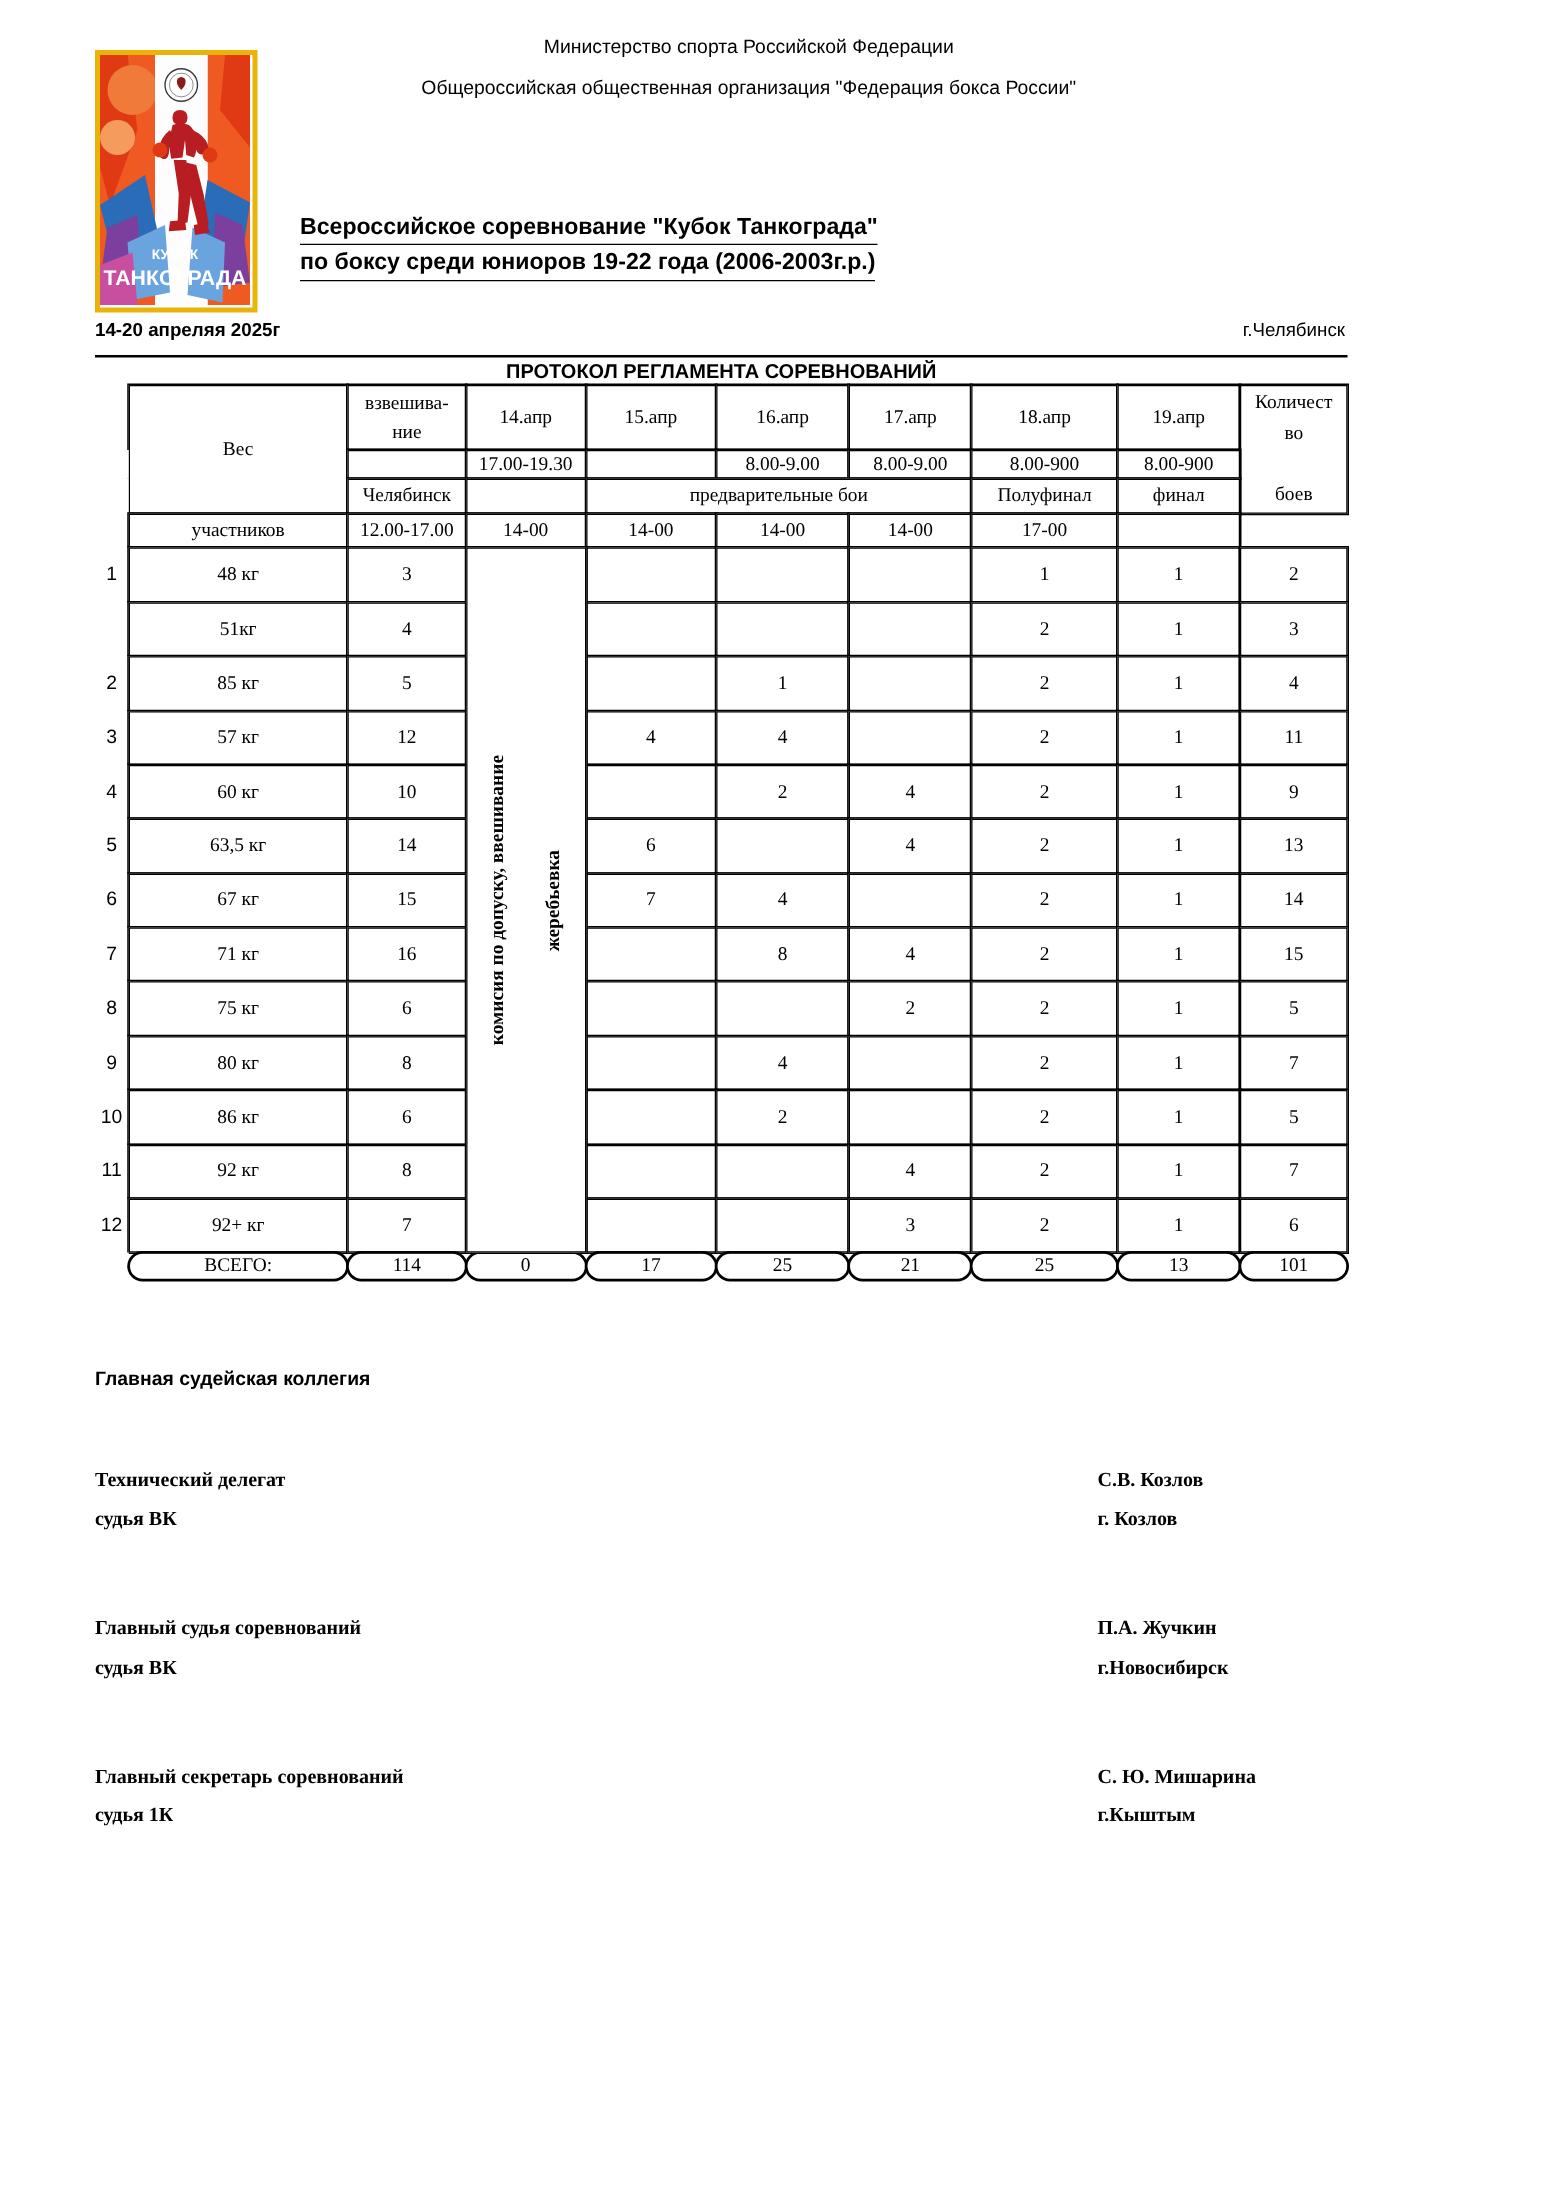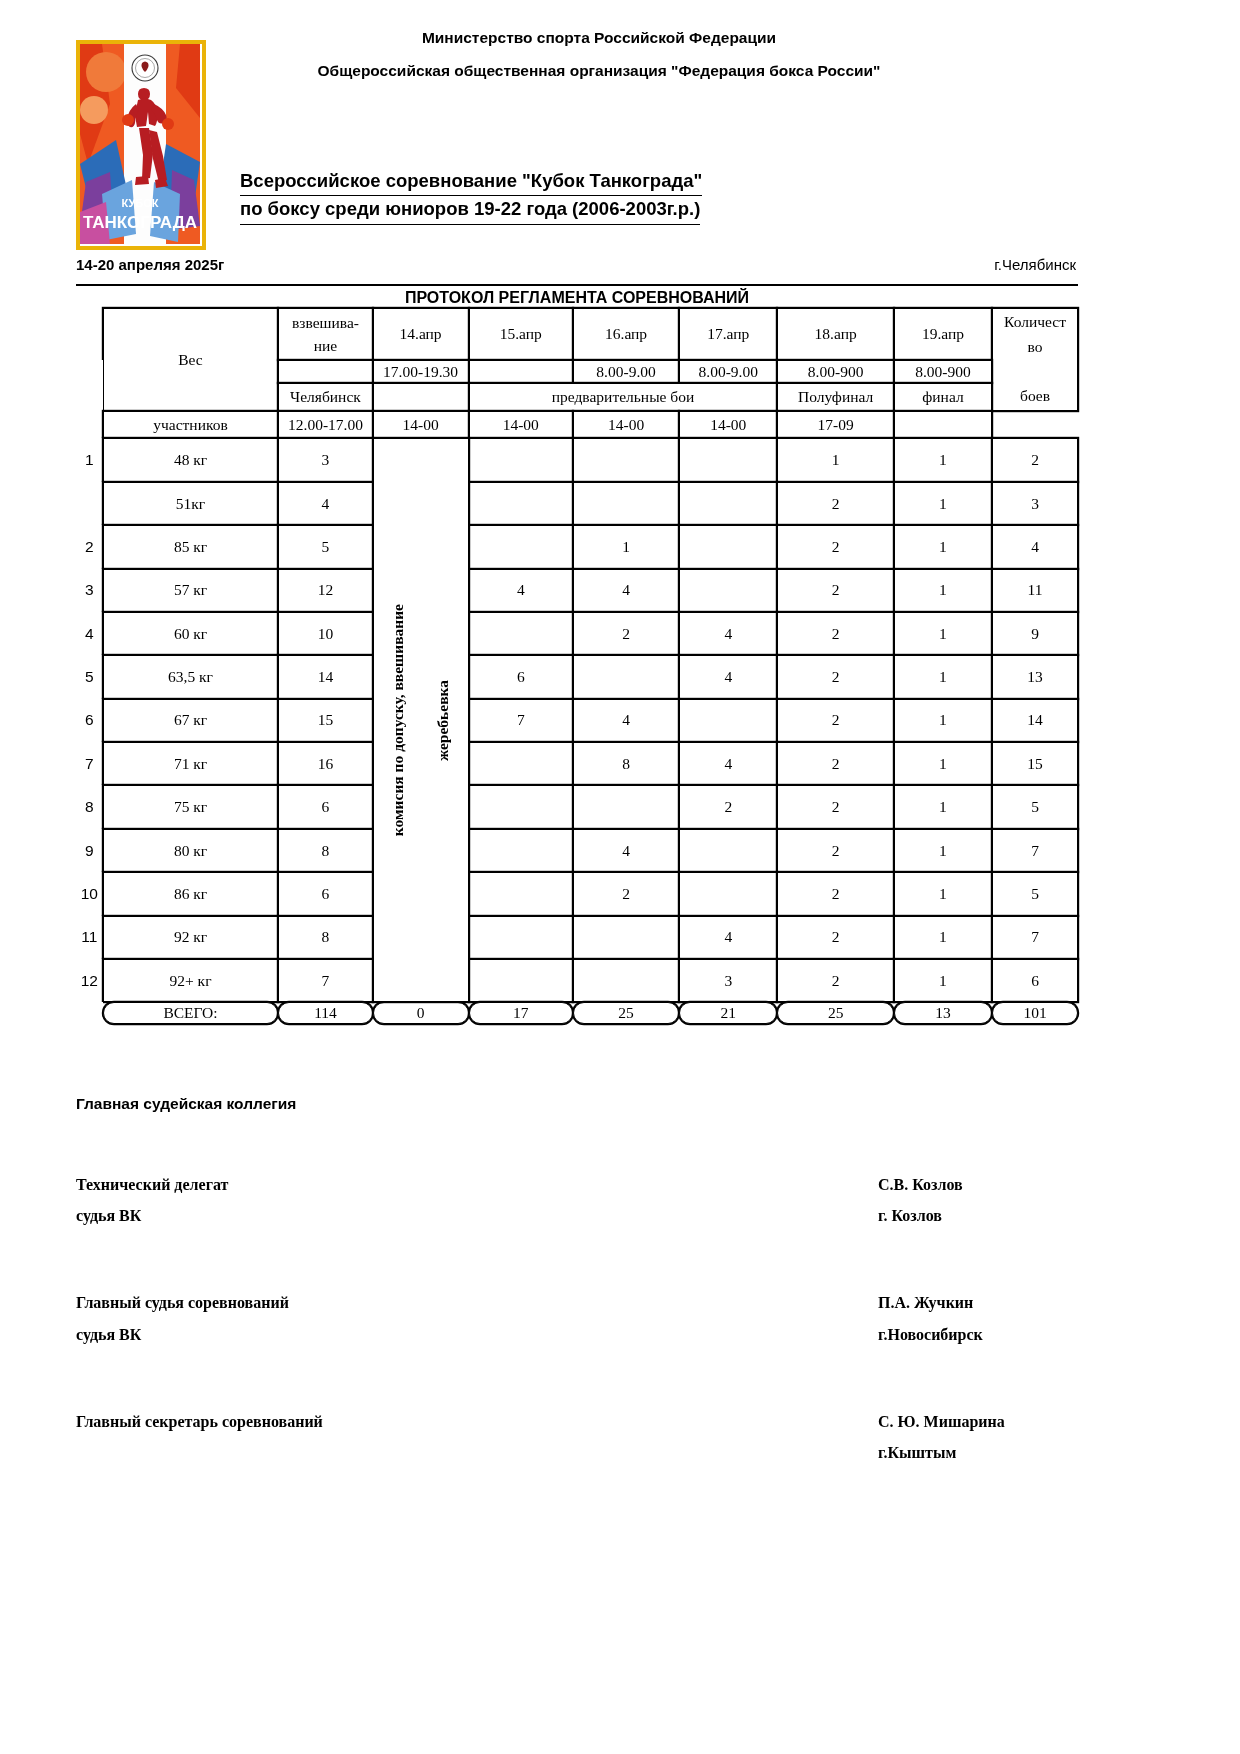--- a/index.html
+++ b/index.html
@@ -42,21 +42,21 @@
   }
   .poster svg { display: block; }
 
   .ministry-lines {
     position: absolute;
     left: 210px;
     top: 6px;
     width: 900px;
     text-align: left;
     font-family: "Liberation Sans", sans-serif;
-    font-weight: bold;
+    font-weight: normal;
     font-size: 15.5px;
     line-height: 1.0;
   }
   .ministry-line-1 {
     display: block;
     text-align: center;
     width: 750px;
     margin-left: 14px;
   }
   .ministry-line-2 {
@@ -337,21 +337,21 @@
         </tr>
 
         <tr>
           <td class="idx-col"></td>
           <td class="hdr-small">участников</td>
           <td class="thead-cell">12.00-17.00</td>
           <td class="thead-cell">14-00</td>
           <td class="thead-cell">14-00</td>
           <td class="thead-cell">14-00</td>
           <td class="thead-cell">14-00</td>
-          <td class="thead-cell">17-09</td>
+          <td class="thead-cell">17-00</td>
           <td class="thead-cell"></td>
         </tr>
 
         <tr>
           <td class="idx-col">1</td>
           <td class="wt-cell">48 кг</td>
           <td class="cnt-cell">3</td>
           <td rowspan="13" class="vert-cell">
             <div style="display:flex;justify-content:center;align-items:center;height:560px;">
               <div class="vert-inner">комисия по допуску, ввешивание</div>
@@ -542,20 +542,21 @@
       <span class="left">Главный судья  соревнований</span>
       <span class="left">судья ВК</span>
       <span class="right">
         <span class="r1">П.А. Жучкин</span>
         <span class="r2">г.Новосибирск</span>
       </span>
     </div>
 
     <div class="sig-block">
       <span class="left">Главный секретарь соревнований</span>
+      <span class="left">судья 1К</span>
       <span class="right">
         <span class="r1">С. Ю. Мишарина</span>
         <span class="r2">г.Кыштым</span>
       </span>
     </div>
   </div>
 
 </div>
 
 </body></html>

